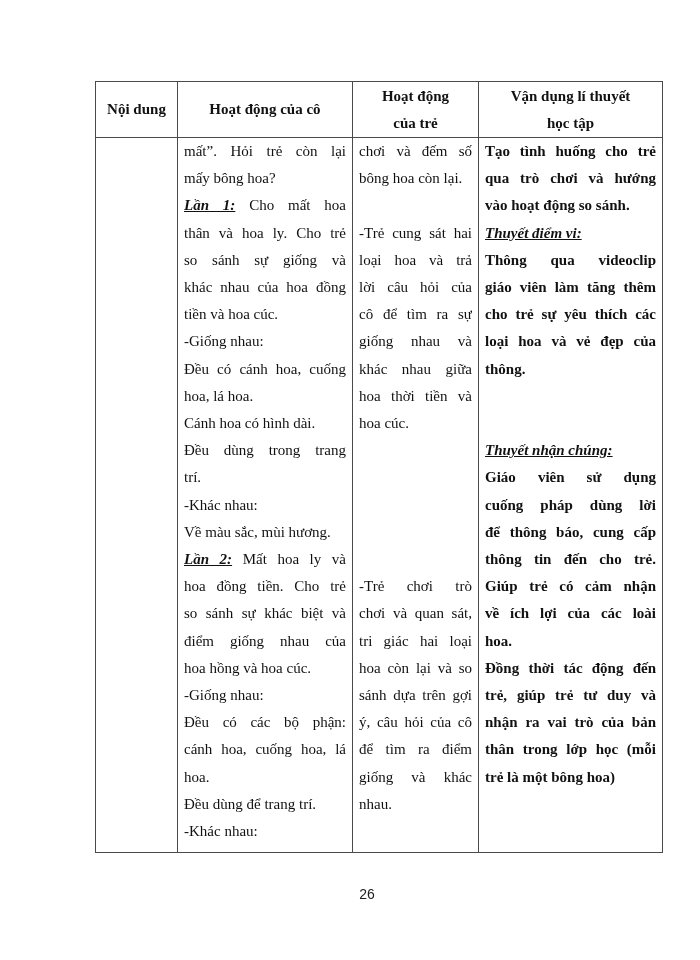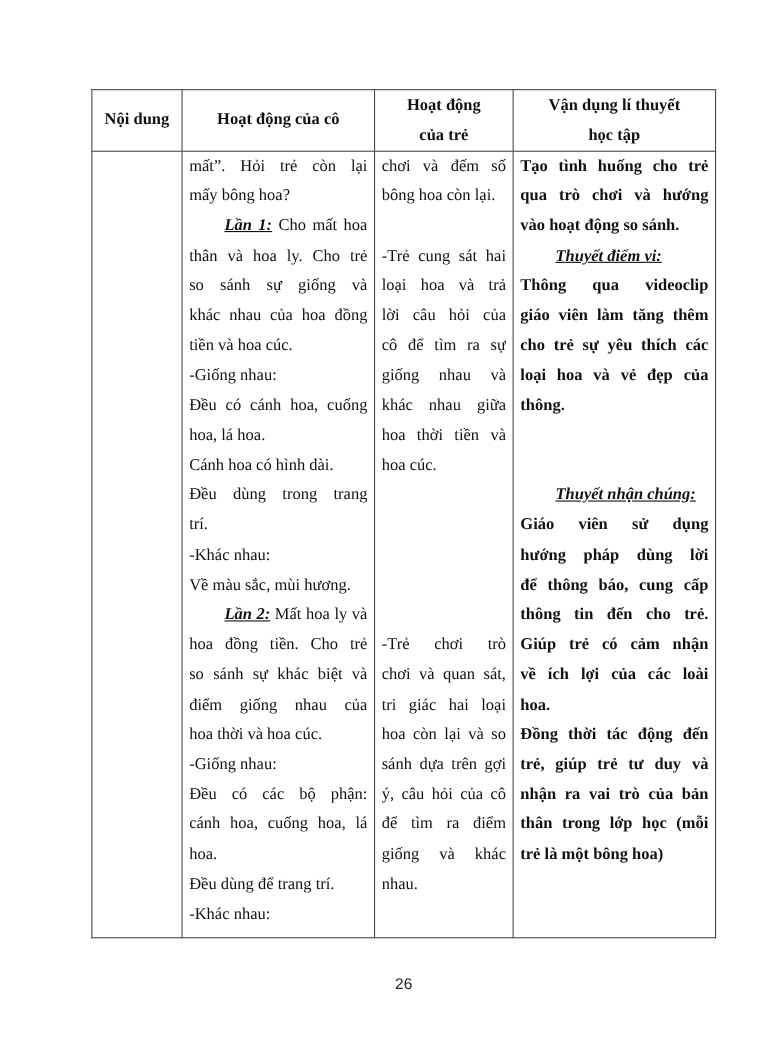--- a/index.html
+++ b/index.html
@@ -10,21 +10,21 @@
     body {
       width: 700px;
       height: 960px;
       position: relative;
       overflow: hidden;
       font-family: "Liberation Serif", "DejaVu Serif", serif;
       color: #111111;
     }
     .page-table {
       position: absolute;
-      left: 83px;
+      left: 95px;
       top: 81px;
       width: 568px;
       border-collapse: collapse;
       table-layout: fixed;
     }
     .page-table td, .page-table th {
       border: 1px solid #4a4a4a;
       vertical-align: top;
       padding: 0;
     }
@@ -53,21 +53,20 @@
       text-align-last: justify;
       white-space: nowrap;
       overflow: hidden;
     }
     .line.left { text-align-last: left; }
     .line.blank { height: 27.2px; }
     .heading-u {
       font-weight: bold;
       font-style: italic;
       text-decoration: underline;
-      margin-left: 32px;
     }
     .it { }
     .body-row td { height: 714px; }
     .page-number {
       position: absolute;
       left: 0;
       width: 734px;
       top: 886px;
       text-align: center;
       font-family: "Liberation Sans", "DejaVu Sans", sans-serif;
@@ -122,21 +121,21 @@
             <span class="line left">hoa, lá hoa.</span>
             <span class="line left">Cánh hoa có hình dài.</span>
             <span class="line">Đều dùng trong trang</span>
             <span class="line left">trí.</span>
             <span class="line it left">-Khác nhau:</span>
             <span class="line left">Về màu sắc, mùi hương.</span>
             <span class="line"><span class="heading-u">Lần 2:</span><span> Mất hoa ly và</span></span>
             <span class="line">hoa đồng tiền. Cho trẻ</span>
             <span class="line">so sánh sự khác biệt và</span>
             <span class="line">điểm giống nhau của</span>
-            <span class="line left">hoa thời và hoa cúc.</span>
+            <span class="line left">hoa hồng và hoa cúc.</span>
             <span class="line it left">-Giống nhau:</span>
             <span class="line">Đều có các bộ phận:</span>
             <span class="line">cánh hoa, cuống hoa, lá</span>
             <span class="line left">hoa.</span>
             <span class="line left">Đều dùng để trang trí.</span>
             <span class="line it left">-Khác nhau:</span>
           </div>
       </td>
       <td>
         <div class="cell-inner">
@@ -175,21 +174,21 @@
             <span class="line left"><span class="heading-u">Thuyết điểm vi:</span></span>
             <span class="line">Thông qua videoclip</span>
             <span class="line">giáo viên làm tăng thêm</span>
             <span class="line">cho trẻ sự yêu thích các</span>
             <span class="line">loại hoa và vẻ đẹp của</span>
             <span class="line left">thông.</span>
             <span class="line blank"></span>
             <span class="line blank"></span>
             <span class="line left"><span class="heading-u">Thuyết nhận chúng:</span></span>
             <span class="line">Giáo viên sử dụng</span>
-            <span class="line">hướng pháp dùng lời</span>
+            <span class="line">cuống pháp dùng lời</span>
             <span class="line">để thông báo, cung cấp</span>
             <span class="line">thông tin đến cho trẻ.</span>
             <span class="line">Giúp trẻ có cảm nhận</span>
             <span class="line">về ích lợi của các loài</span>
             <span class="line left">hoa.</span>
             <span class="line">Đồng thời tác động đến</span>
             <span class="line">trẻ, giúp trẻ tư duy và</span>
             <span class="line">nhận ra vai trò của bản</span>
             <span class="line">thân trong lớp học (mỗi</span>
             <span class="line left">trẻ là một bông hoa)</span>

